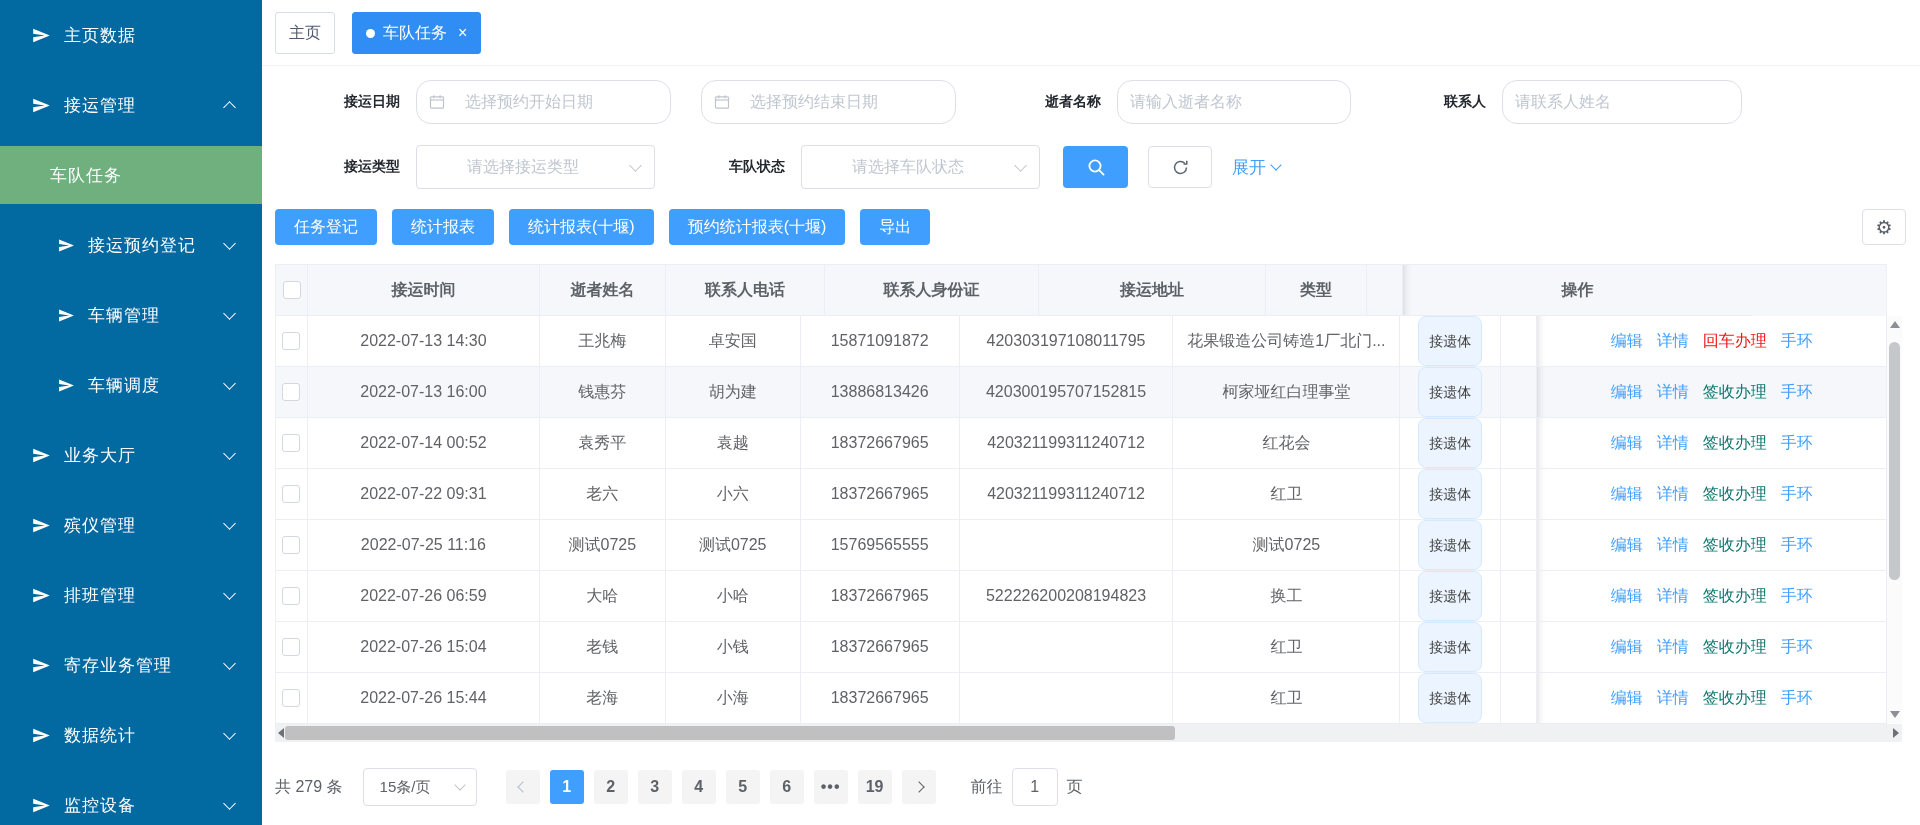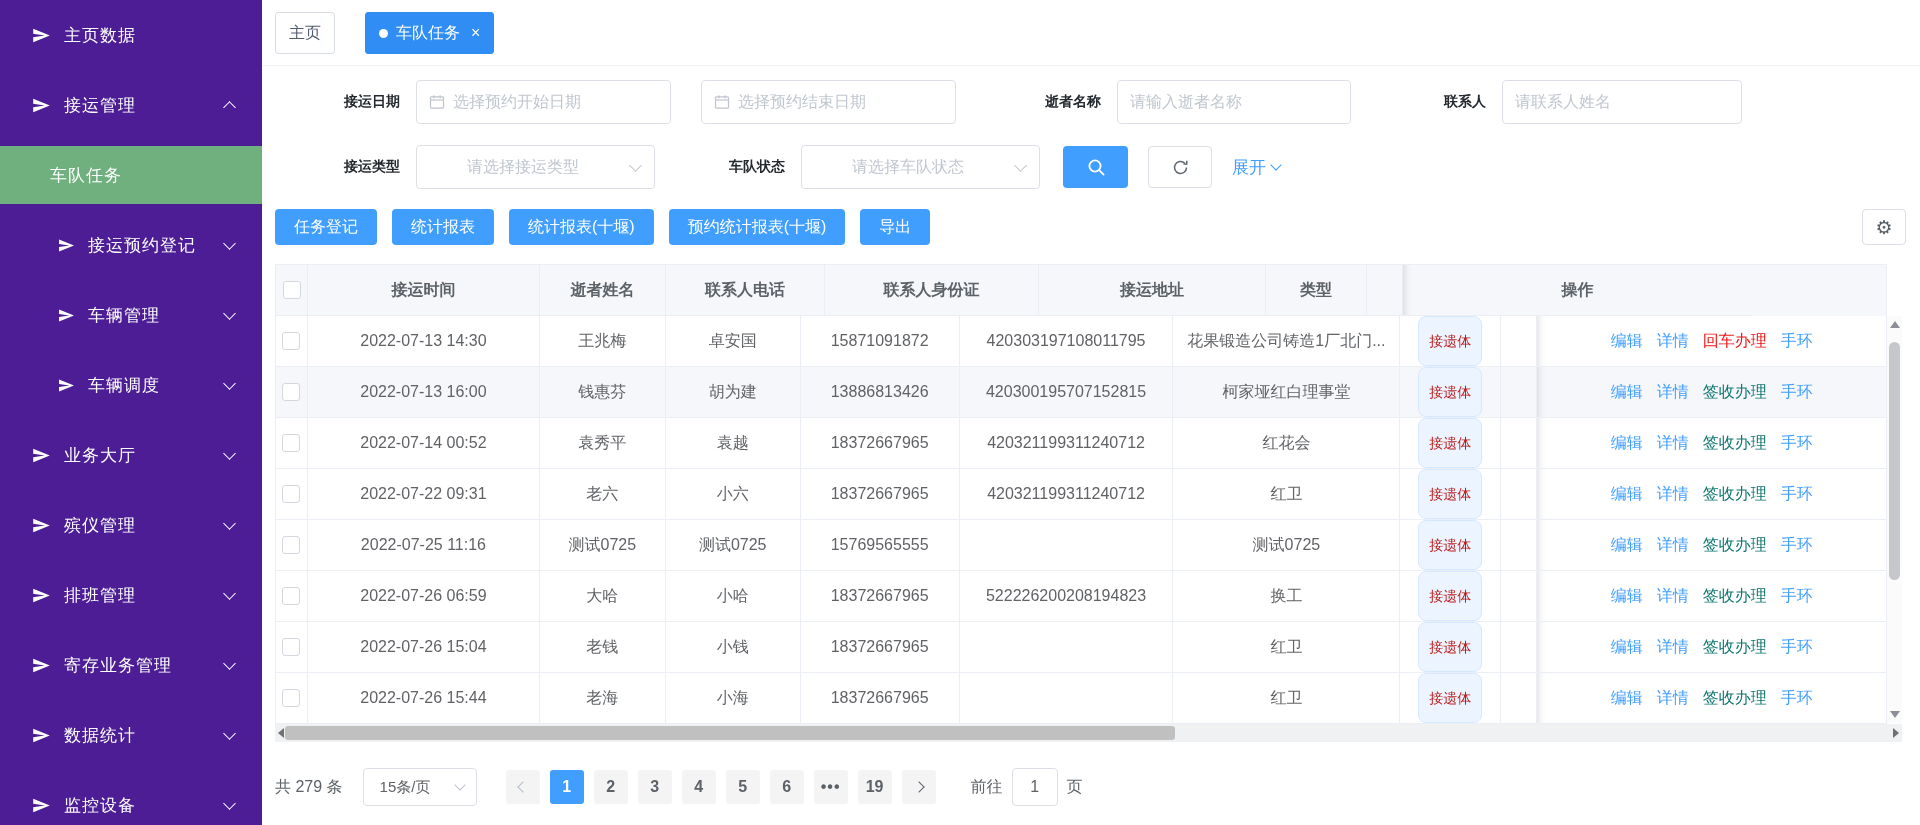--- a/index.html
+++ b/index.html
@@ -1,57 +1,57 @@
 <!DOCTYPE html>
 <html><head>
 <meta charset="utf-8">
 <style>
   * { margin:0; padding:0; box-sizing:border-box; }
   html,body { width:1920px; height:825px; overflow:hidden; background:#fff;
               font-family:"Liberation Sans","DejaVu Sans",sans-serif; }
   .app { display:flex; width:1920px; height:825px; }
 
   
-  .sidebar { width:262px; flex:none; background:#4c1d95; overflow:hidden; }
+  .sidebar { width:262px; flex:none; background:#0369a1; overflow:hidden; }
   .sb-item { display:flex; align-items:center; height:70px; color:#fff; font-size:17px; cursor:pointer; }
   .sb-item.top  { padding-left:32px; }
   .sb-item.sub  { padding-left:58px; }
   .sb-item.leaf { padding-left:50px; height:58px; margin:6px 0; }
   .sb-item.active { background:#6fb07e; }
   .sb-icon { width:19px; height:19px; margin-right:13px; flex:none; }
   .sb-item.sub .sb-icon { width:17px; height:17px; }
   .sb-label { flex:1; letter-spacing:1px; }
   .chev { display:inline-block; width:9px; height:9px;
           border-right:1.6px solid currentColor; border-bottom:1.6px solid currentColor; }
   .chev.down { transform:rotate(45deg); margin-top:-4px; }
   .chev.up   { transform:rotate(-135deg); margin-top:4px; }
   .chev.left { transform:rotate(135deg); }
   .chev.right{ transform:rotate(-45deg); }
   .sb-arrow { margin-right:28px; color:#fff; }
 
   
   .main { flex:1; display:flex; flex-direction:column; background:#fff; overflow:hidden; }
 
-  .tabbar { height:66px; padding:12px 0 0 13px; display:flex; gap:30px;
+  .tabbar { height:66px; padding:12px 0 0 13px; display:flex; gap:17px;
             border-bottom:1px solid #f1f1f1; flex:none; }
   .tab { height:42px; padding:0 13px; display:flex; align-items:center; gap:8px;
          border:1px solid #d8dce5; border-radius:3px; background:#fff; color:#515a6e;
          font-size:16px; cursor:pointer; }
   .tab.active { background:#2f8df4; border-color:#2f8df4; color:#fff; }
   .tab .dot { width:9px; height:9px; border-radius:50%; background:#fff; }
   .tab .close { font-size:16px; margin-left:3px; line-height:1; }
 
   
   .filters { padding:14px 0 0 13px; flex:none; }
   .frow { display:flex; align-items:center; margin-bottom:21px; }
   .flabel { flex:none; text-align:right; font-weight:700; color:#24292f;
             font-size:14px; margin-right:16px; }
   .wl125 { width:125px; } .wl145 { width:145px; } .wl135 { width:135px; } .wl130 { width:130px; }
-  .finput { height:44px; border:1px solid #dcdfe6; border-radius:4px; background:#fff;
-            display:flex; align-items:center; padding:0 12px; flex:none; }
+  .finput { height:44px; border:1px solid #dcdfe6; border-radius:15px; background:#fff;
+            display:flex; align-items:center; padding:0 12px; flex:none;gap:12px; }
   .finput input { border:none; outline:none; flex:1; font-size:16px; color:#606266; min-width:0;
                   font-family:inherit; background:transparent; }
   .finput input::placeholder { color:#c0c6cf; }
   .finput .cal { margin-right:8px; display:flex; }
   .w255 { width:255px; } .w234 { width:234px; } .w240 { width:240px; } .w239 { width:239px; }
   .gap30 { margin-left:30px; }
   .fselect { height:44px; border:1px solid #dcdfe6; border-radius:4px; background:#fff;
              display:flex; align-items:center; padding:0 14px; flex:none; cursor:pointer; }
   .fselect .ph { flex:1; font-size:16px; color:#c0c6cf;margin-left:36px; }
   .fselect .chev { color:#c0c4cc; }
@@ -79,21 +79,21 @@
   .trow  { display:flex; background:#fff; }
   .trow.hl { background:#f5f7fa; }
   .cell { height:51px; display:flex; align-items:center; justify-content:center;
           border-right:1px solid #ebeef5; border-bottom:1px solid #ebeef5;
           overflow:hidden; white-space:nowrap; padding:0 4px; }
   .c0{width:32px;} .c1{width:232px;} .c2{width:126px;} .c3{width:135px;} .c4{width:159px;}
   .c5{width:214px;} .c6{width:227px;} .c7{width:101px;text-align:right;} .c8{width:36px;}
   .c9{width:349px; border-right:none; box-shadow:inset 12px 0 10px -12px rgba(0,0,0,.18);}
   .cbx { width:18px; height:18px; border:1px solid #d3d7de; border-radius:3px; background:#fff;
          cursor:pointer; flex:none; }
-  .tag { font-size:14px; color:#b91c1c; background:#ecf5ff; border:1px solid #d4e9ff;
+  .tag { font-size:14px; color:#404040; background:#ecf5ff; border:1px solid #d4e9ff;
          border-radius:8px; padding:16px 10px; line-height:1.2; }
   .alink { margin:0 7px; cursor:pointer; text-decoration:none; font-size:16px; }
   .alink.blue { color:#409eff; } .alink.red { color:#f01414; } .alink.purple { color:#0f766e; }
 
   .vscroll { position:absolute; left:1612px; top:52px; width:15px; height:407px; background:#fbfbfb; }
   .tri-up   { width:0; height:0; border-left:5px solid transparent; border-right:5px solid transparent;
               border-bottom:7px solid #8c9096; margin:5px auto 0; }
   .tri-down { width:0; height:0; border-left:5px solid transparent; border-right:5px solid transparent;
               border-top:7px solid #8c9096; position:absolute; bottom:5px; left:2.5px; }
   .vthumb { position:absolute; top:26px; left:2px; width:11px; height:238px;

